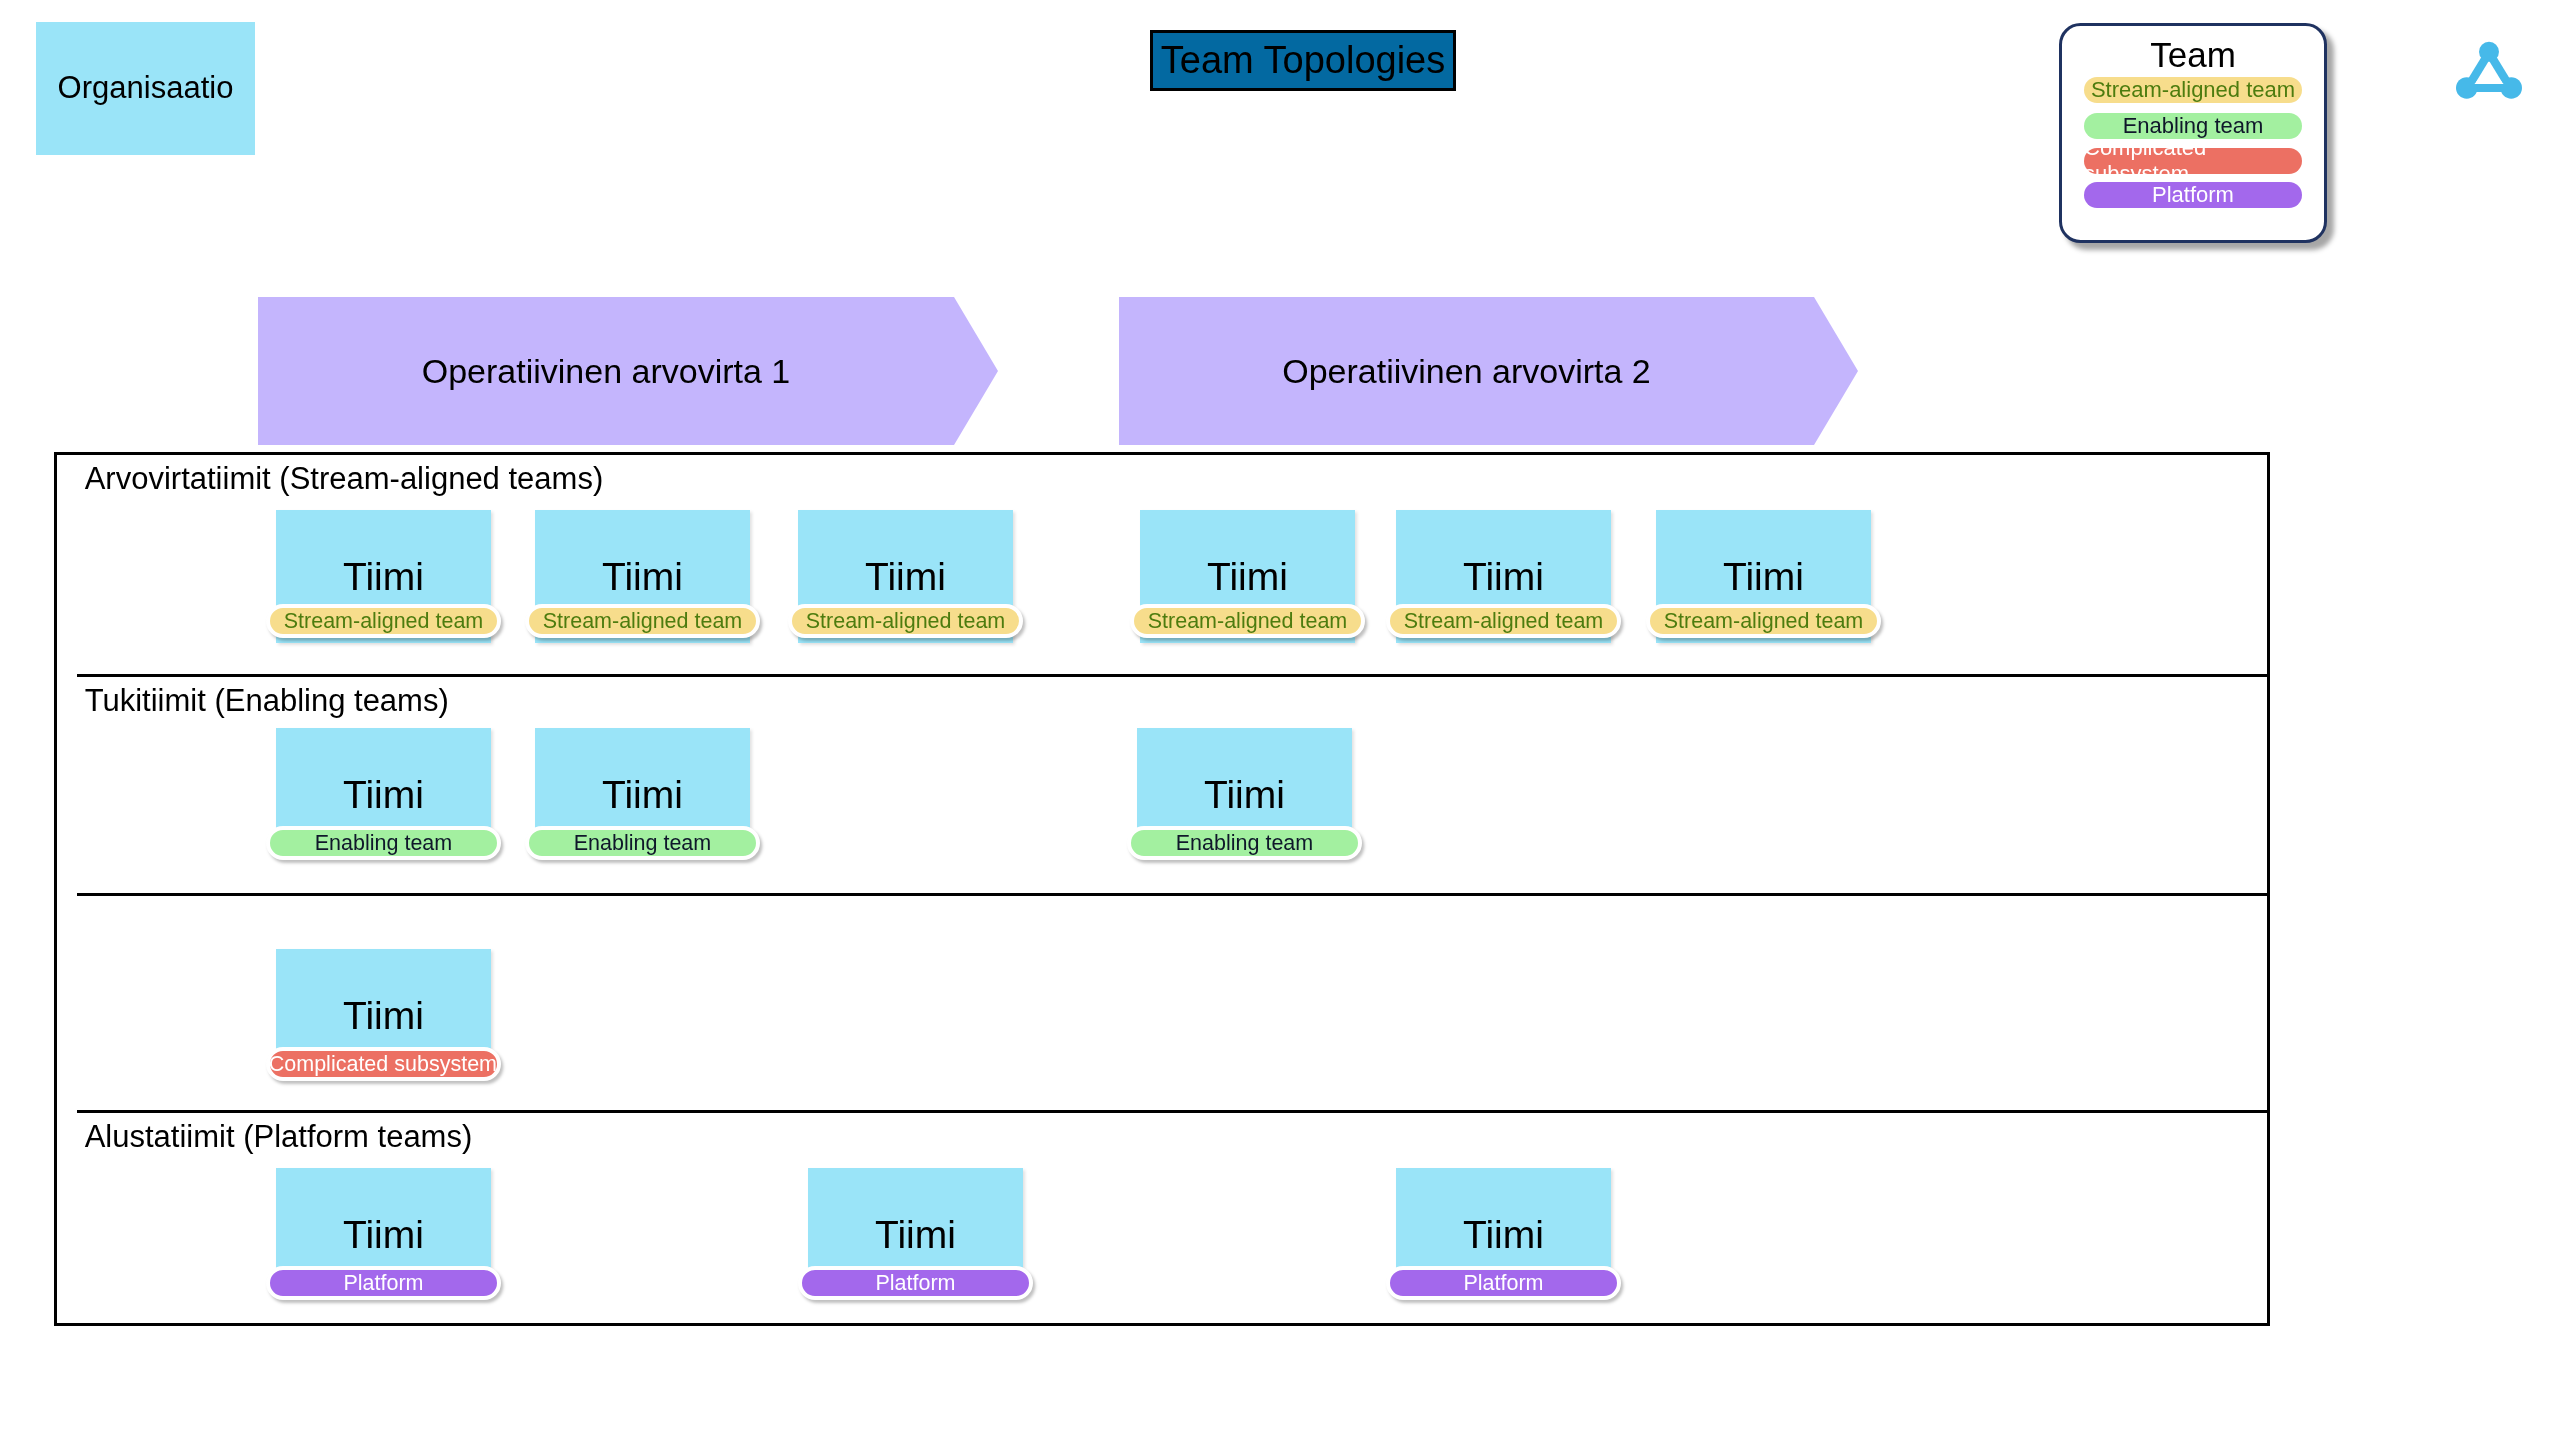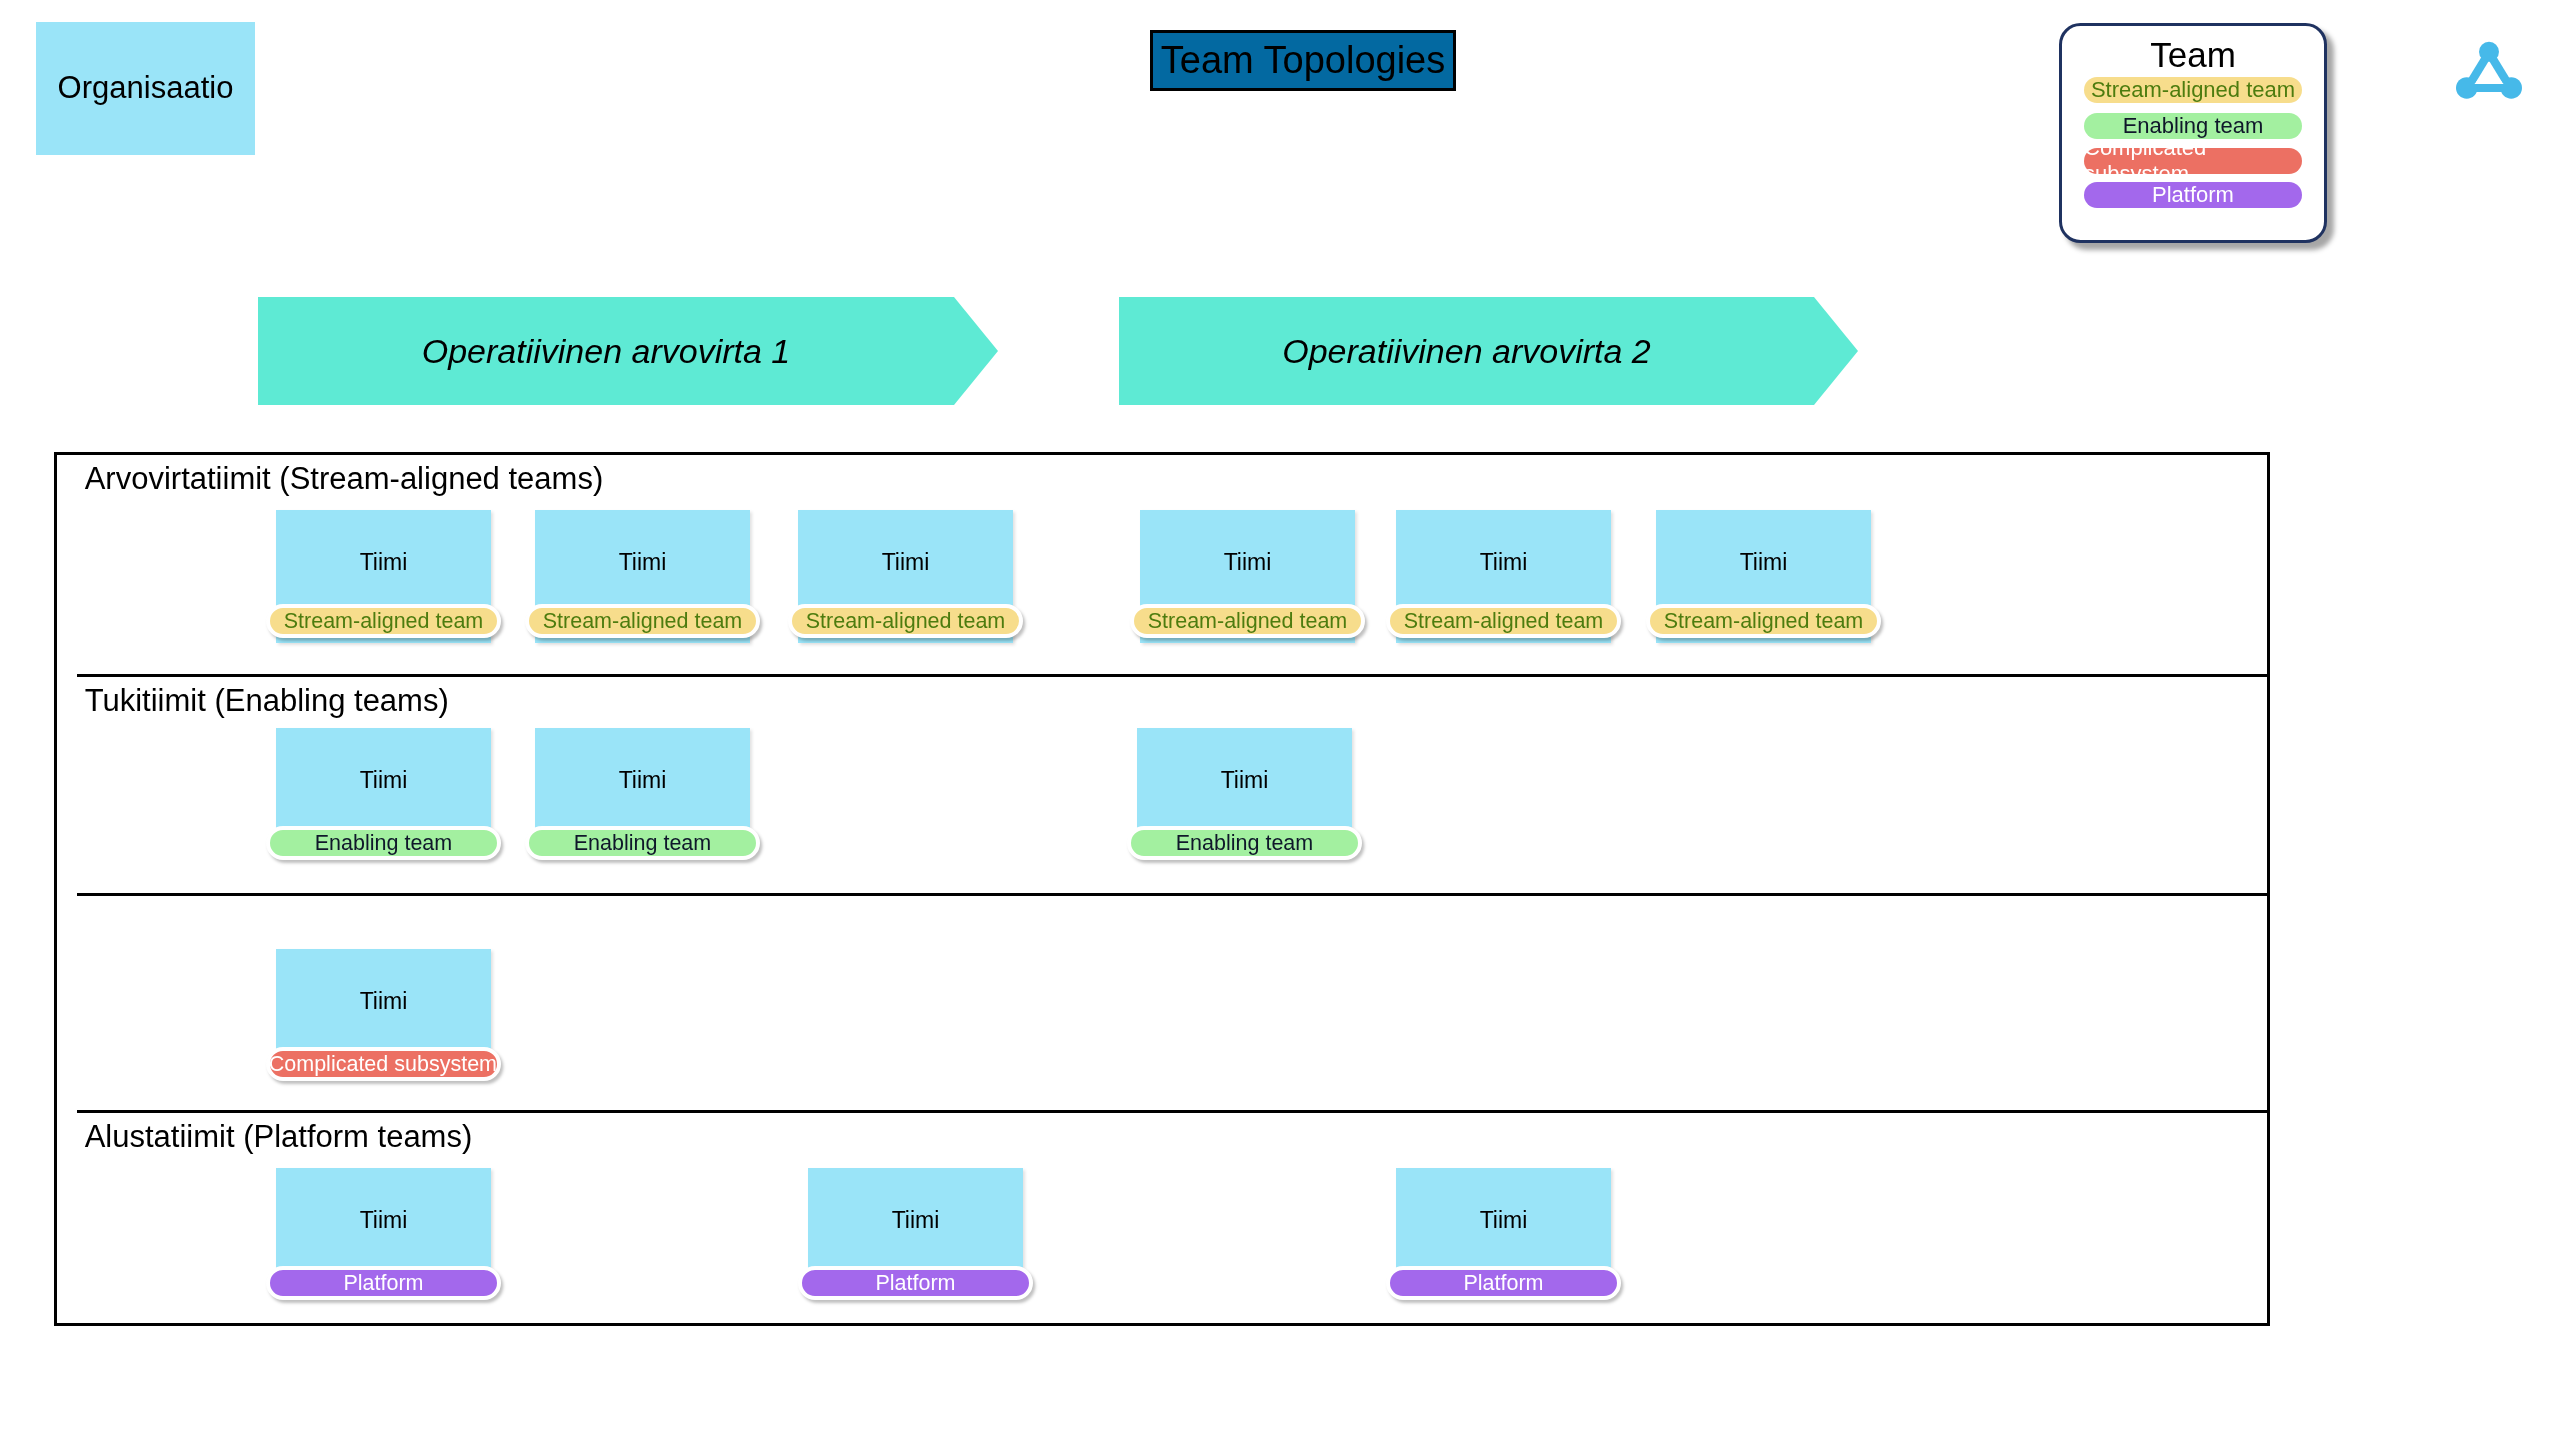--- a/index.html
+++ b/index.html
@@ -25,46 +25,46 @@
   }
   .legend-title{text-align:center;font-size:35px;margin-top:9.2px;}
   .legend-pill{
     position:absolute;left:22px;width:218px;height:26px;border-radius:14px;
     display:flex;align-items:center;justify-content:center;font-size:22px;
   }
   .lp0{top:51px;} .lp1{top:87px;} .lp2{top:122px;} .lp3{top:156px;}
   .logo{position:absolute;left:2456px;top:41px;width:66px;height:60px;}
   
   .vs-arrow{
-    position:absolute;top:297px;height:108px;background:#5eead4;box-sizing:border-box;
+    position:absolute;top:297px;height:148px;background:#c4b5fd;box-sizing:border-box;
     clip-path:polygon(0 0, calc(100% - 44px) 0, 100% 50%, calc(100% - 44px) 100%, 0 100%);
     display:flex;align-items:center;justify-content:center;
-    padding-right:44px;font-size:34px;font-style:italic;
+    padding-right:44px;font-size:34px;
   }
   .vs1{left:258px;width:740px;}
   .vs2{left:1119px;width:739px;}
   
   .sections{
     position:absolute;left:54px;top:452px;width:2216px;height:874px;
     border:3.8px solid #000;box-sizing:border-box;background:#fff;padding-left:20px;
   }
   .section{position:relative;box-sizing:border-box;}
   .section + .section{border-top:3.8px solid #000;}
   .sec0{height:219px;} .sec1{height:219px;} .sec2{height:217px;} .sec3{height:212px;}
   .section-title{position:absolute;top:6.1px;left:7.7px;font-size:31px;white-space:nowrap;}
   
   .team-card{
     position:absolute;width:215px;background:#9AE4F8;
     box-shadow:2.3px 2.3px 3.1px rgba(0,0,0,0.12);
   }
   .card-tall{height:133px;}
   .card-short{height:103px;}
   .team-name{
-    position:absolute;top:34px;left:0;right:0;height:37px;line-height:37px;
-    text-align:center;font-size:23px;
+    position:absolute;top:48px;left:0;right:0;height:37px;line-height:37px;
+    text-align:center;font-size:39px;
   }
   .team-pill{
     position:absolute;left:-10px;right:-10px;height:26px;
     border:4.6px solid #ffffff;border-radius:17.6px;
     display:flex;align-items:center;justify-content:center;font-size:21.5px;
     box-shadow:2.3px 3.1px 3.1px rgba(0,0,0,0.25);white-space:nowrap;
   }
   .pill-top-inset{top:94px;}   
   .pill-top-hang{top:98px;}    
   .pill-stream{background:#F7DD8C;color:#4d7c0f;}

